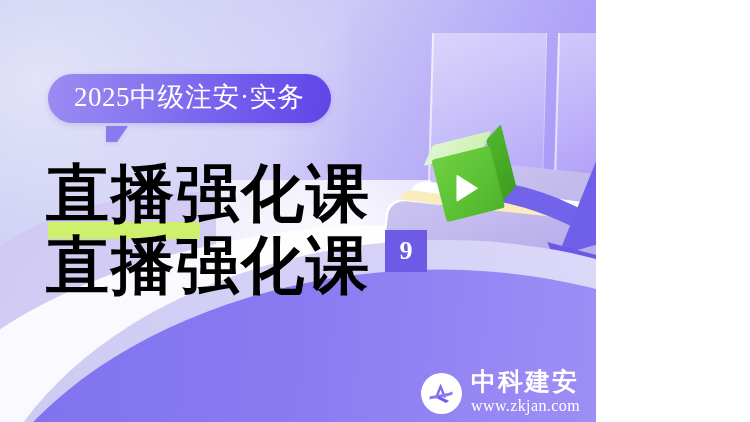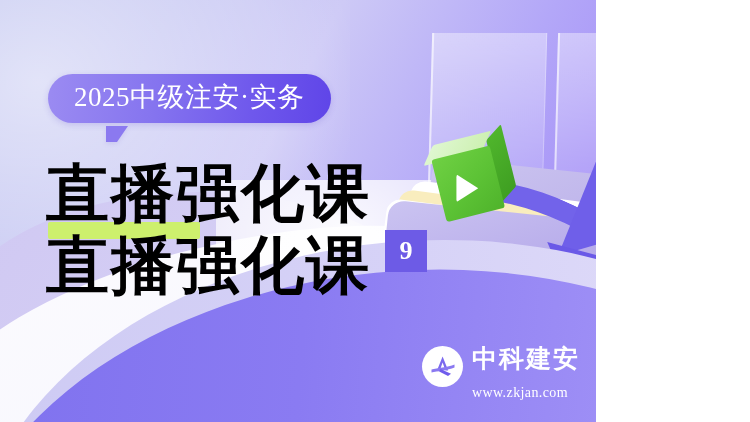--- a/index.html
+++ b/index.html
@@ -194,34 +194,34 @@
     background:#6d5be6;
     color:#ffffff;
     font-size:26px;
     font-weight:bold;
     display:flex;align-items:center;justify-content:center;
     margin-bottom:12px;
     letter-spacing:0;
   }
 
   
-  .logo{position:absolute;right:16px;bottom:22px;display:flex;align-items:flex-start;gap:9px;}
+  .logo{position:absolute;right:16px;bottom:8px;display:flex;align-items:flex-end;gap:9px;}
   .logo-mark{
     width:41px;height:41px;border-radius:50%;
     background:#ffffff;
     display:flex;align-items:center;justify-content:center;
     flex:0 0 auto;
   }
   .logo-text{display:flex;flex-direction:column;line-height:1;}
   .logo-cn{
     color:#ffffff;font-size:25px;font-weight:bold;letter-spacing:2px;
     white-space:nowrap;
   }
   .logo-url{
-    color:#ffffff;font-size:14px;letter-spacing:.4px;margin-top:15px;
+    color:#ffffff;font-size:16px;letter-spacing:.4px;margin-top:4px;
     white-space:nowrap;
   }
 </style>
 </head>
 <body>
 
 <div id="poster">
 
   <div class="bg-soft-left"></div>
   <div class="bg-blob"></div>

